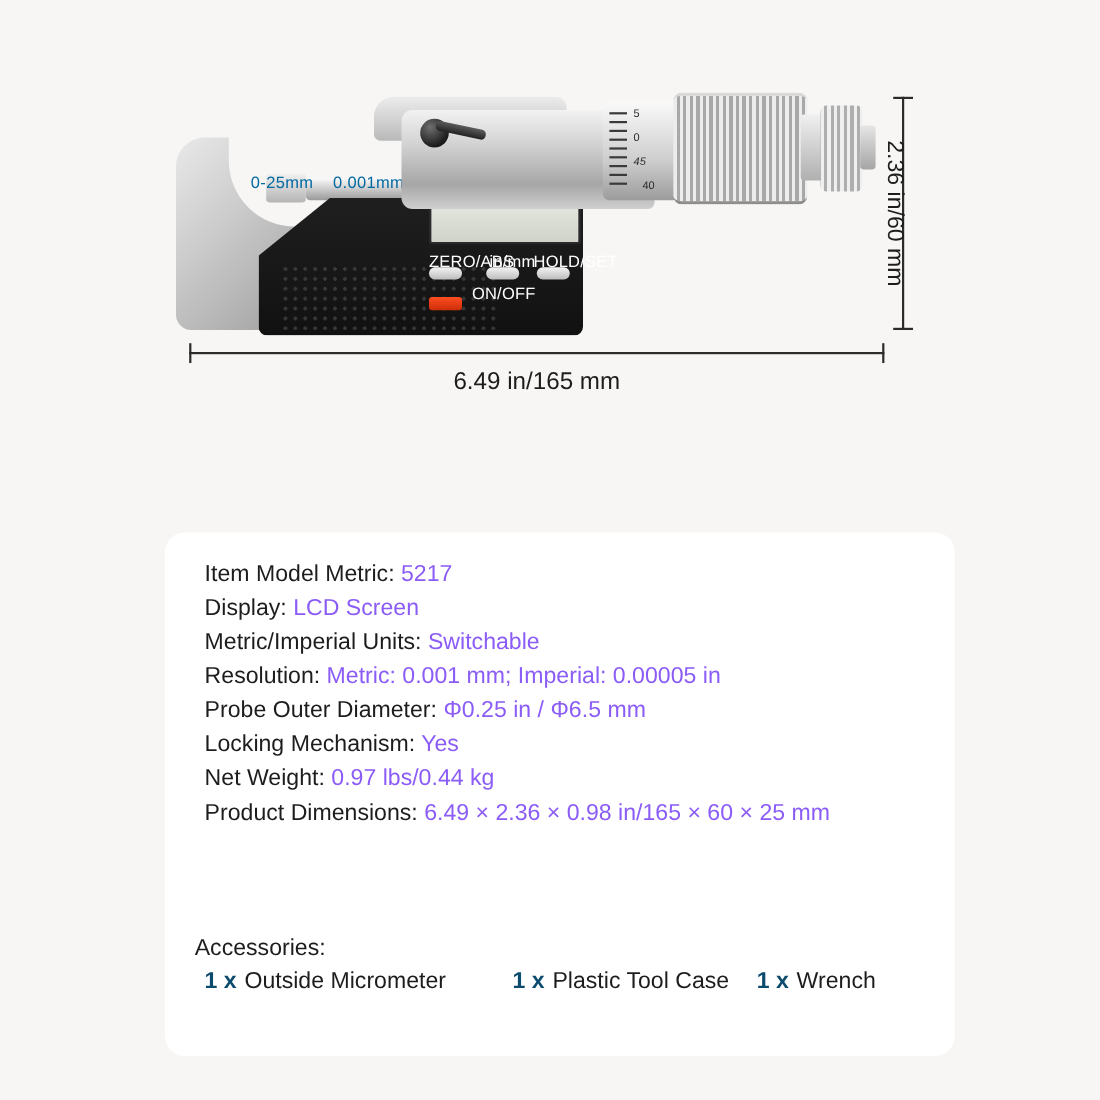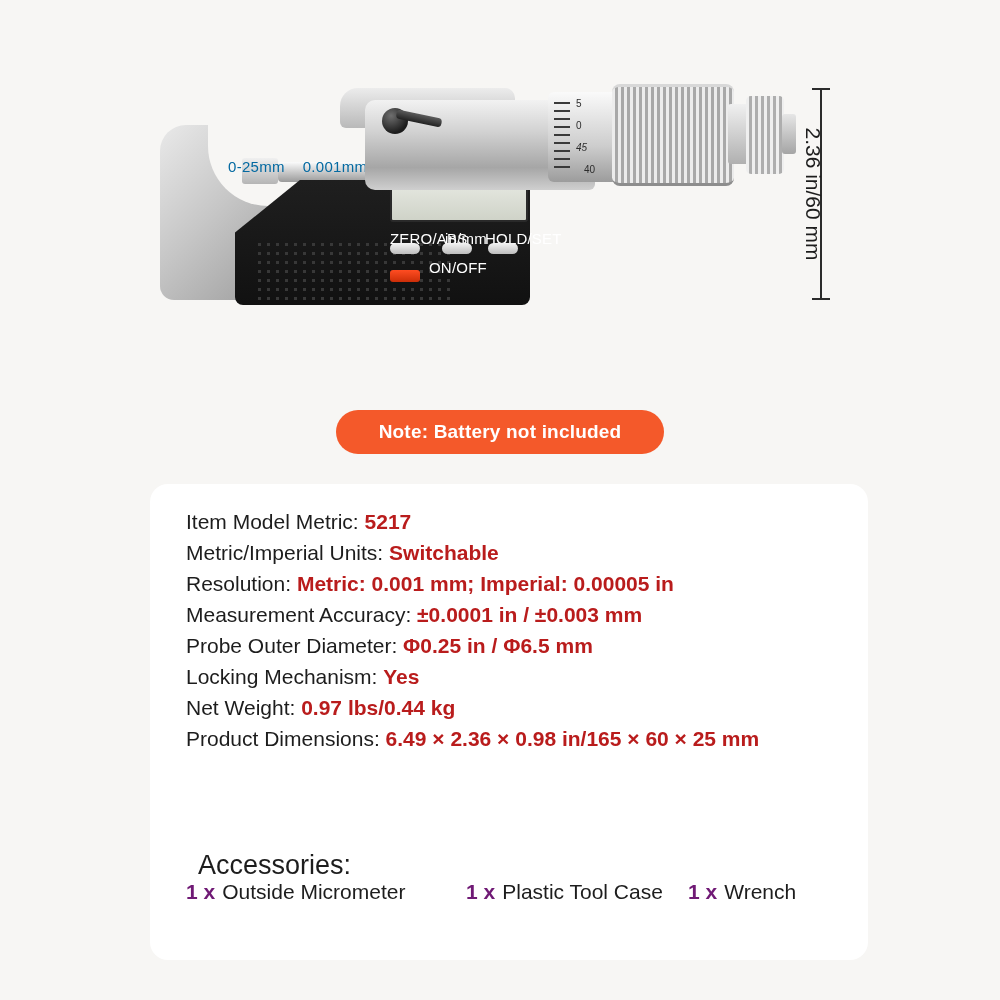--- a/index.html
+++ b/index.html
@@ -235,45 +235,45 @@
     left: 36px; top: 22px;
     width: 660px;
   }
   .spec-row {
     font-size: 21px;
     color: #1d1d1d;
     line-height: 31px;
     white-space: nowrap;
   }
   .spec-row .val {
-    color: #b91c1c;
-    font-weight: bold;
+    color: #8b5cf6;
+    font-weight: normal;
   }
   .acc-title {
     position: absolute;
-    left: 48px; top: 366px;
-    font-size: 27px; color: #1d1d1d;
+    left: 27px; top: 366px;
+    font-size: 21px; color: #1d1d1d;
   }
   .acc-grid {
     position: absolute;
     left: 36px; top: 396px;
     width: 660px;
   }
   .acc-line {
     display: flex;
     align-items: baseline;
     margin-bottom: 6px;
   }
   .acc-item {
     font-size: 21px;
     color: #1d1d1d;
     white-space: nowrap;
   }
   .acc-item .qty {
-    color: #701a75;
+    color: #0c4a6e;
     font-weight: bold;
     margin-right: 7px;
   }
   .acc-col-1 { width: 280px; }
   .acc-col-2 { width: 222px; }
   .acc-col-3 { width: 150px; }
 </style>
 </head>
 <body>
 
@@ -337,32 +337,35 @@
       <div class="ratchet3"></div>
     </div>
 
     <div class="dim-right">
       <div class="cap-t"></div>
       <div class="line"></div>
       <div class="cap-b"></div>
       <div class="label">2.36 in/60 mm</div>
     </div>
 
+    <div class="dim-bottom">
+      <div class="cap-l"></div>
+      <div class="line"></div>
+      <div class="cap-r"></div>
+      <div class="label">6.49 in/165 mm</div>
+    </div>
   </div>
 
-  <div class="note-badge">
-    <span>Note: Battery not included</span>
-  </div>
 
   <div class="spec-card">
     <div class="spec-list" id="spec-list">
         <div class="spec-row"><span>Item Model Metric: </span><span class="val">5217</span></div>
+        <div class="spec-row"><span>Display: </span><span class="val">LCD Screen</span></div>
         <div class="spec-row"><span>Metric/Imperial Units: </span><span class="val">Switchable</span></div>
         <div class="spec-row"><span>Resolution: </span><span class="val">Metric: 0.001 mm; Imperial: 0.00005 in</span></div>
-        <div class="spec-row"><span>Measurement Accuracy: </span><span class="val">±0.0001 in / ±0.003 mm</span></div>
         <div class="spec-row"><span>Probe Outer Diameter: </span><span class="val">Φ0.25 in / Φ6.5 mm</span></div>
         <div class="spec-row"><span>Locking Mechanism: </span><span class="val">Yes</span></div>
         <div class="spec-row"><span>Net Weight: </span><span class="val">0.97 lbs/0.44 kg</span></div>
         <div class="spec-row"><span>Product Dimensions: </span><span class="val">6.49 × 2.36 × 0.98 in/165 × 60 × 25 mm</span></div>
       </div>
 
     <div class="acc-title">Accessories:</div>
     <div class="acc-grid" id="acc-grid">
         <div class="acc-line">
           <div class="acc-item acc-col-1"><span class="qty">1 x</span><span>Outside Micrometer</span></div>

